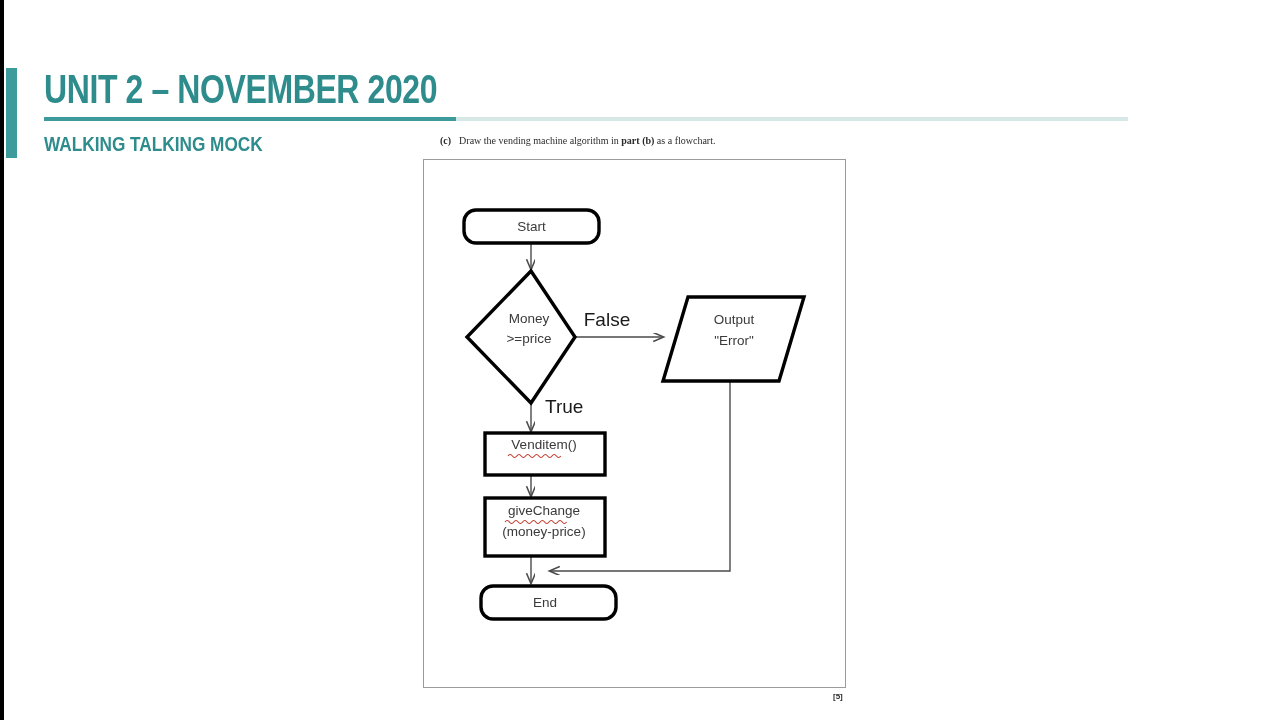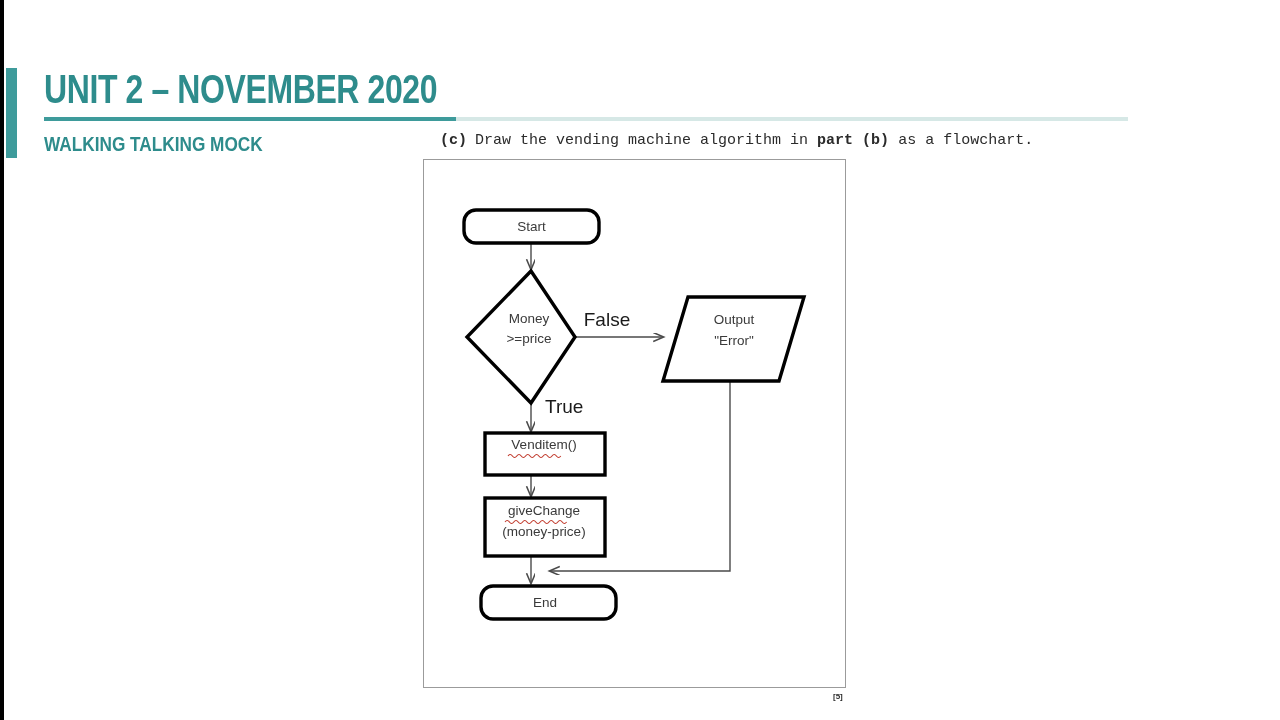--- a/index.html
+++ b/index.html
@@ -78,22 +78,22 @@
     transform: scaleX(0.82);
     transform-origin: left center;
     white-space: nowrap;
     margin: 0;
   }
 
   
   .question-line {
     position: absolute;
     left: 440px; top: 134px;
-    font-family: Liberation Mono, monospace;
-    font-size: 15px;
+    font-family: Liberation Serif, serif;
+    font-size: 10px;
     line-height: 13px;
     color: #2b2b2b;
     white-space: nowrap;
   }
   .question-line .q-label { font-weight: bold; margin-right: 8px; }
   .question-line .q-bold  { font-weight: bold; }
 
   
   .answer-frame {
     position: absolute;

